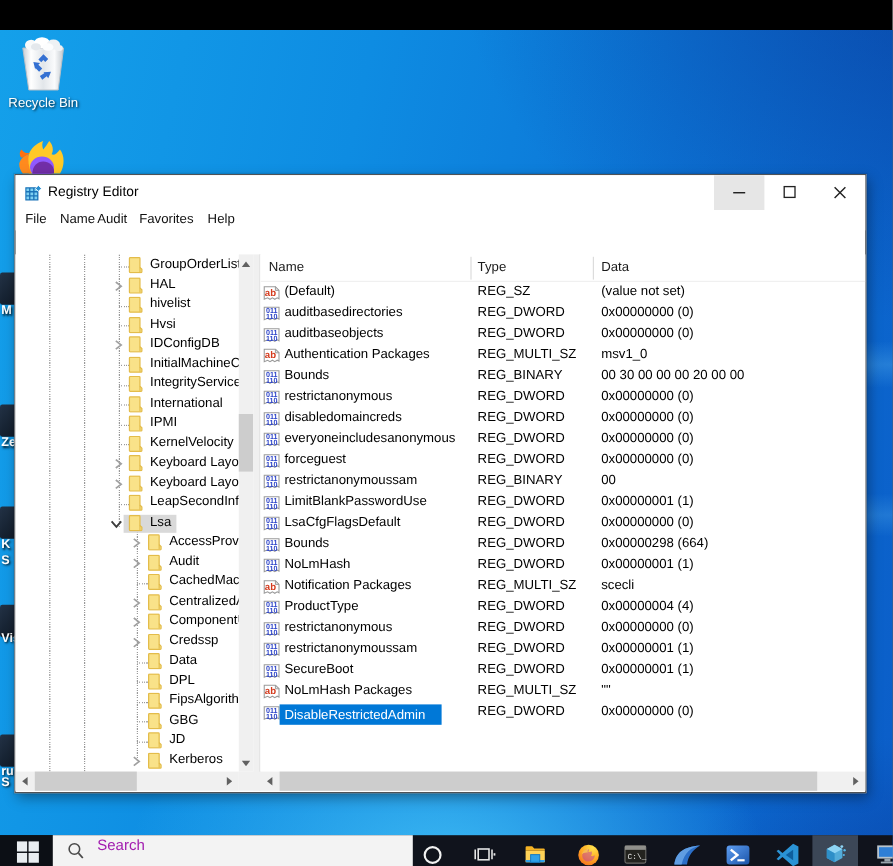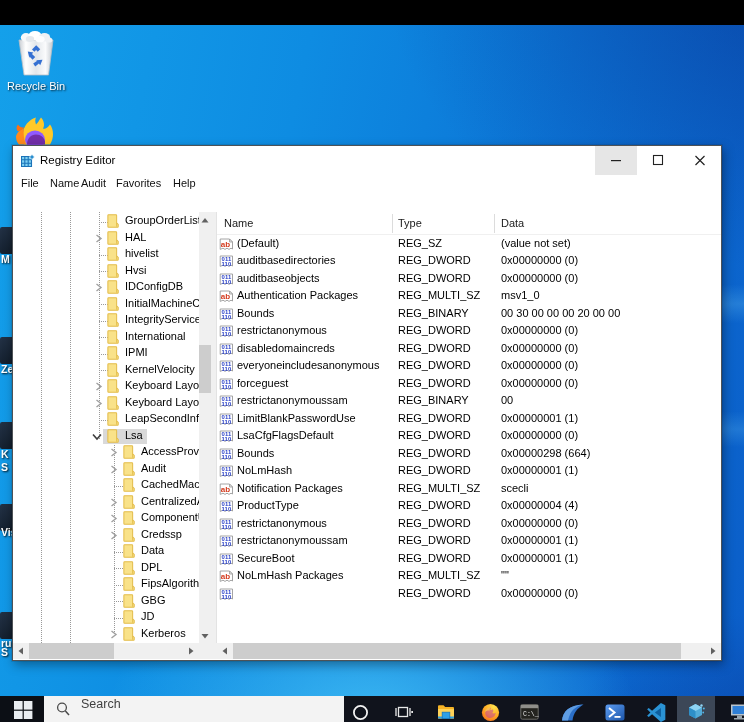--- a/index.html
+++ b/index.html
@@ -40,21 +40,21 @@
 .sb { position:absolute; background:#f0f0f0; }
 .sbthumb { position:absolute; background:#cdcdcd; }
 #splitter { position:absolute; left:198px; top:0; width:6px; height:447px; background:#f0f0f0; border-right:1px solid #e3e3e3; }
 #listpane { position:absolute; left:204px; top:0; width:504px; height:431px; overflow:hidden; background:#fff; }
 #listhdr { position:absolute; left:0; top:0; width:504px; height:23px; background:#fff; border-bottom:1px solid #f0f0f0; font-size:11px; color:#1a1a1a; }
 .hsep { position:absolute; top:2px; width:1px; height:19px; background:#dcdcdc; }
 
 #taskbar { position:absolute; left:0; top:696px; width:744px; height:26px; background:#10131c; }
 #startbtn { position:absolute; left:0; top:0; width:44px; height:26px; background:#0c0f15; }
 #searchbox { position:absolute; left:44px; top:0; width:300px; height:26px; background:#f3f3f3; }
-#searchbox .s { position:absolute; left:37px; top:1px; font-size:12.5px; color:#404040; }
+#searchbox .s { position:absolute; left:37px; top:1px; font-size:12.5px; color:#a21caf; }
 .tbicon { position:absolute; top:3px; width:40px; height:26px; display:flex; align-items:center; justify-content:center; }
 </style></head>
 <body>
 <div id="screen">
 
 
   <div id="desktop">
 
     <svg style="position:absolute;left:16px;top:5px" width="40" height="46" viewBox="0 0 40 46">
       <defs>
@@ -490,20 +490,21 @@
 <text x="6.4" y="8.6" font-size="8" font-weight="bold" fill="#d43b1e" text-anchor="middle" font-family="Liberation Sans,sans-serif">ab</text>
             </svg>
 <span class="llab" style="position:absolute;left:20px;top:357.1px">NoLmHash Packages</span>
 <span class="llab" style="position:absolute;left:181px;top:357.1px">REG_MULTI_SZ</span>
 <span class="llab" style="position:absolute;left:284px;top:357.1px">""</span>
 <svg class="vicon" style="left:2px;top:375.5px" width="15" height="13" viewBox="0 0 15 13">
 <path d="M1.2 1 L13.5 1 L13.5 11 L12 10.2 L10 11.4 L8 10.2 L6 11.4 L4 10.2 L1.2 11.4 Z" fill="#fff" stroke="#9a9a9a" stroke-width="0.9"></path>
 <text x="2.6" y="5.8" font-size="6.2" font-weight="bold" fill="#2a41c8" font-family="Liberation Sans,sans-serif" textLength="9.6" lengthAdjust="spacingAndGlyphs">011</text>
 <text x="2.6" y="10.8" font-size="6.2" font-weight="bold" fill="#2a41c8" font-family="Liberation Sans,sans-serif" textLength="9.6" lengthAdjust="spacingAndGlyphs">110</text>
             </svg>
+<div class="sel-blue" style="left:16px;top:374.9px"><span class="llab" style="color:#fff">DisableRestrictedAdmin</span></div>
 <span class="llab" style="position:absolute;left:181px;top:374.6px">REG_DWORD</span>
 <span class="llab" style="position:absolute;left:284px;top:374.6px">0x00000000 (0)</span>
         </div>
 
         <div class="sb" style="left:0;top:431px;width:186px;height:16px"></div>
         <svg style="position:absolute;left:2px;top:434px" width="12" height="10">
             <polygon points="3.5,5 8,1.5 8,8.5" fill="#616161"></polygon>
           </svg>
         <svg style="position:absolute;left:172px;top:434px" width="12" height="10">
             <polygon points="8.5,5 4,1.5 4,8.5" fill="#616161"></polygon>

